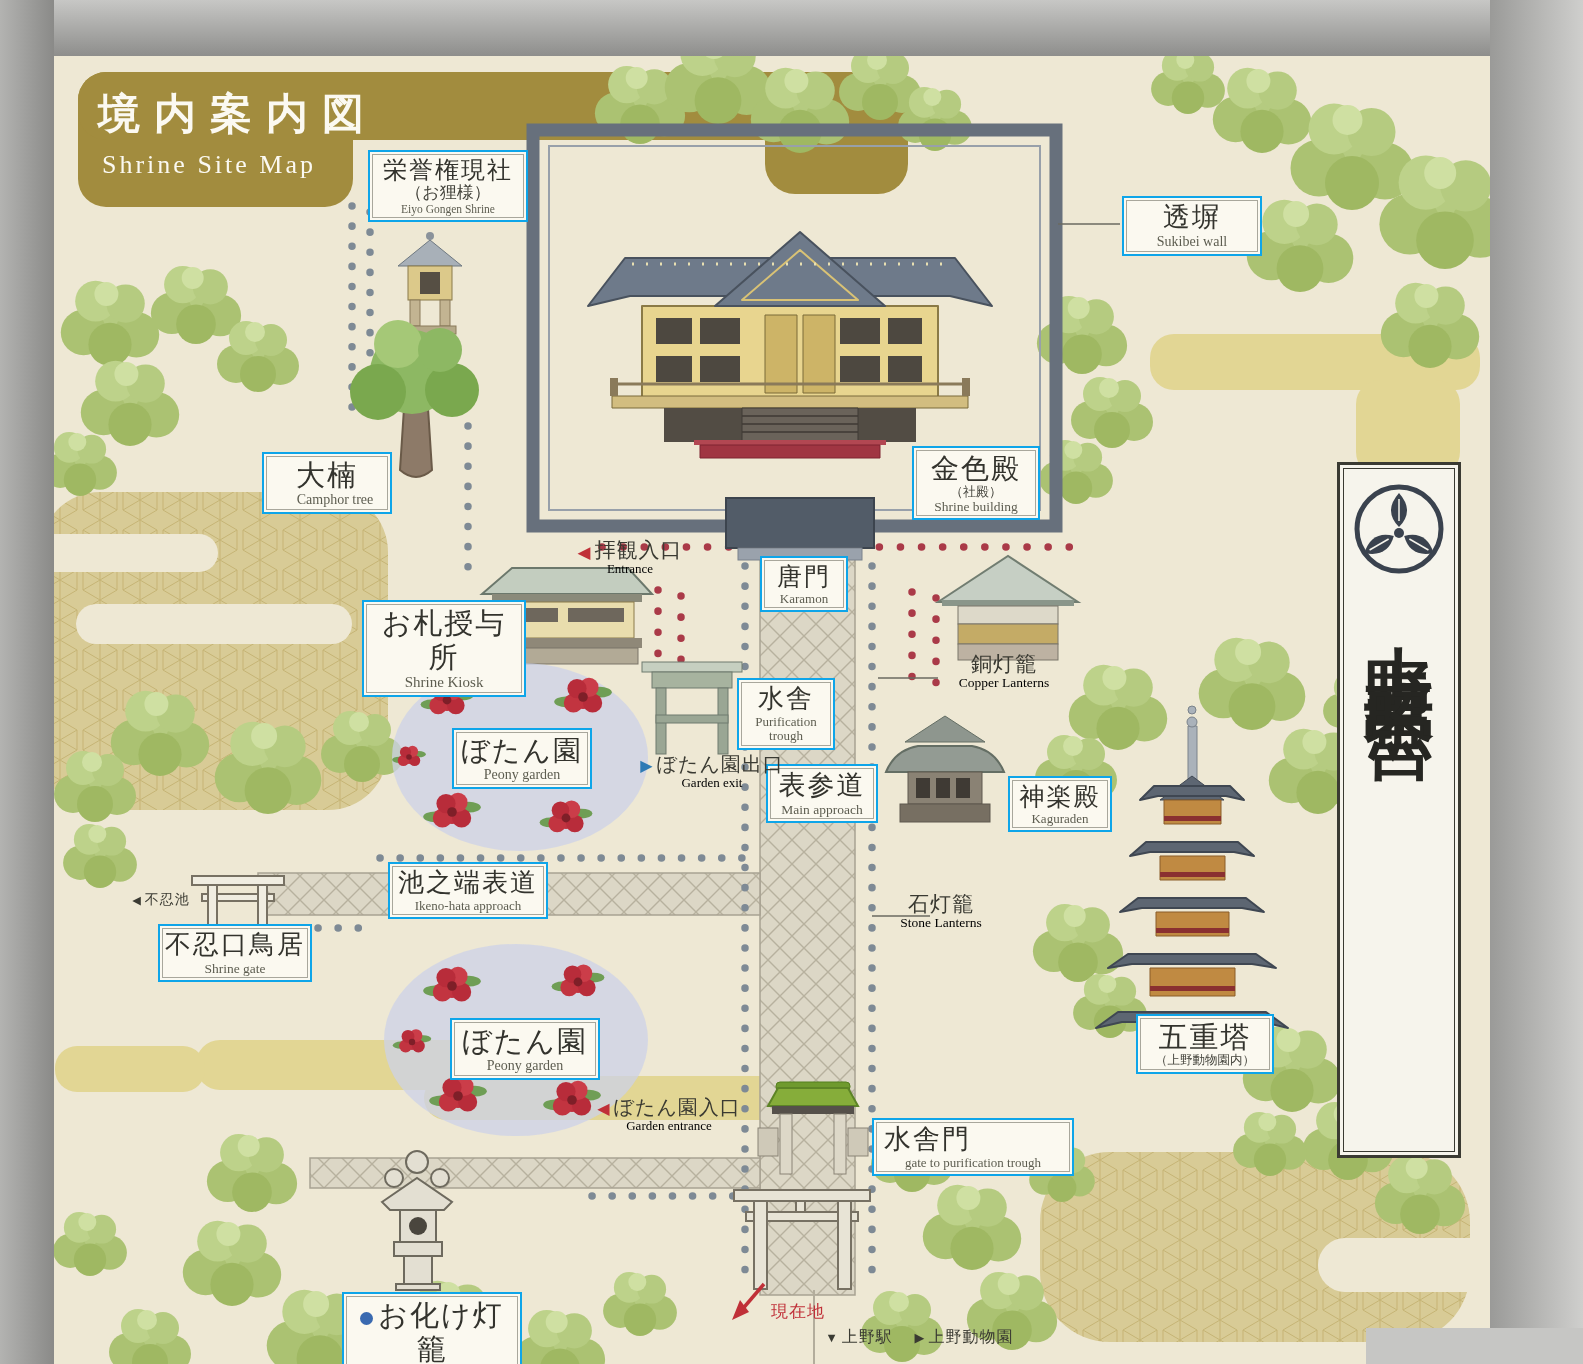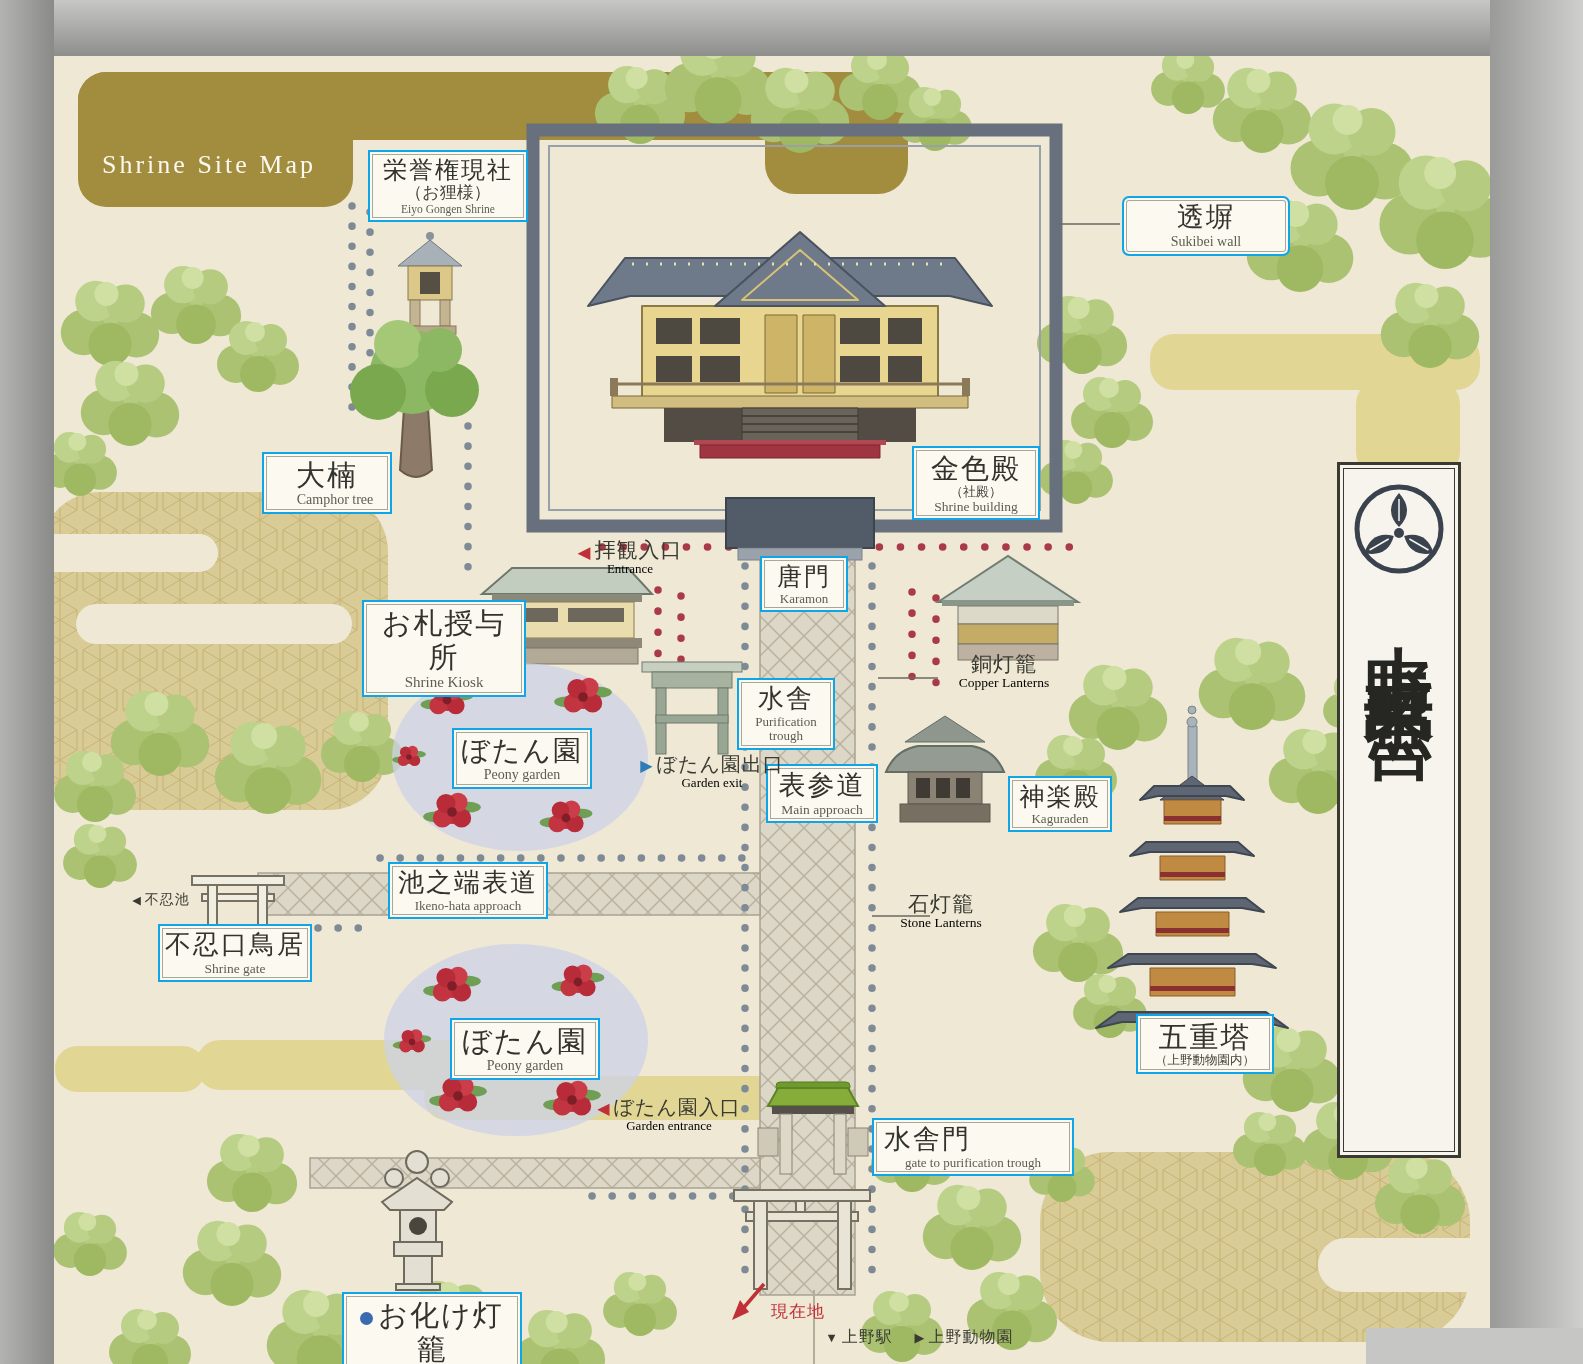--- a/index.html
+++ b/index.html
@@ -361,28 +361,29 @@
     <line x1="878" y1="678" x2="938" y2="678"></line>
     <line x1="872" y1="916" x2="930" y2="916"></line>
   </g>
 
   <g>
     <line x1="740" y1="1312" x2="764" y2="1284" stroke="#c03038" stroke-width="3.5"></line>
     <polygon points="732,1320 749,1312 740,1300" fill="#c03038"></polygon>
   </g>
 </svg>
 
+  <div class="title-jp">境内案内図</div>
   <div class="title-en">Shrine Site Map</div>
 
   <div class="lbl" style="left:368px;top:150px;width:160px;">
     <span class="jp" style="font-size:24px;">栄誉権現社</span>
     <span class="sub" style="font-size:17px;">（お狸様）</span>
     <span class="en" style="font-size:11.5px;">Eiyo Gongen Shrine</span>
   </div>
-  <div class="lbl" style="left:1122px;top:196px;width:168px;border-radius:7px;">
+  <div class="lbl" style="left:1122px;top:196px;width:140px;">
     <span class="jp" style="font-size:27px;">透塀</span>
     <span class="en" style="font-size:14px;">Sukibei wall</span>
   </div>
   <div class="lbl" style="left:262px;top:452px;width:130px;">
     <span class="jp" style="font-size:29px;">大楠</span>
     <span class="en" style="font-size:14px;padding-left:16px;">Camphor tree</span>
   </div>
   <div class="lbl" style="left:362px;top:600px;width:164px;">
     <span class="jp" style="font-size:29px;">お札授与所</span>
     <span class="en" style="font-size:15px;">Shrine Kiosk</span>

